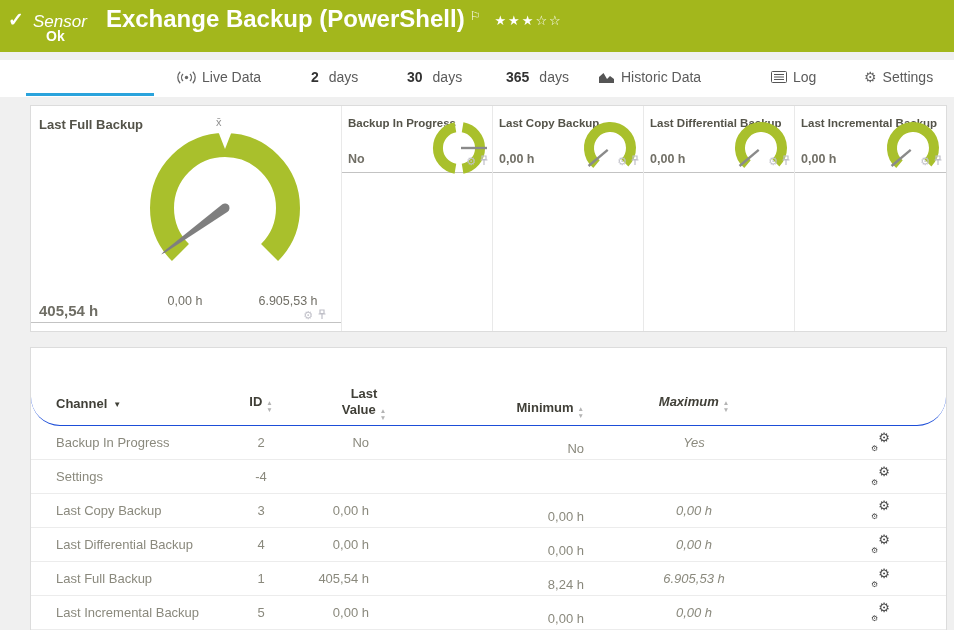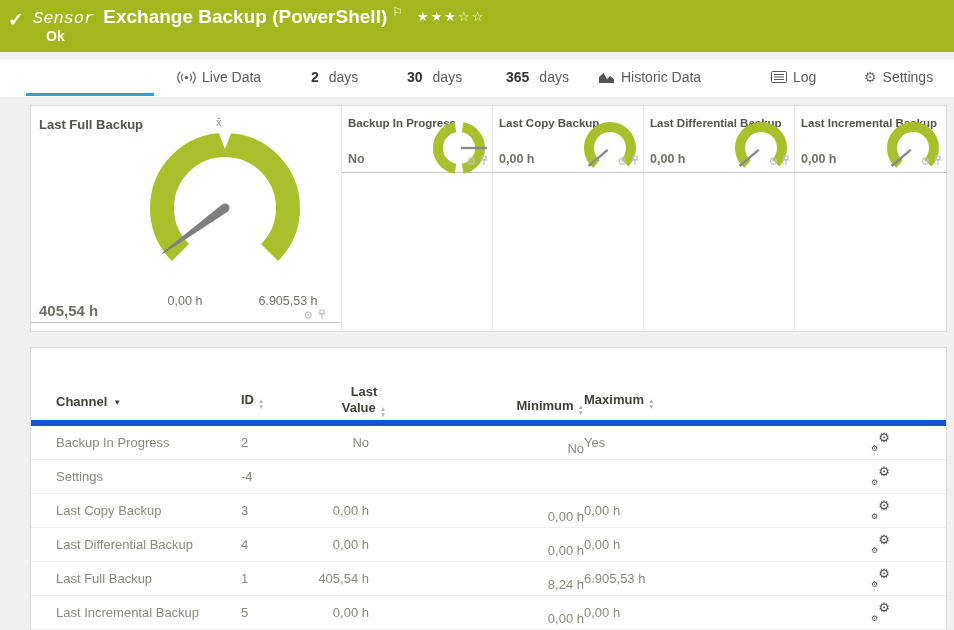--- a/index.html
+++ b/index.html
@@ -6,22 +6,22 @@
   html,body { margin:0; padding:0; }
   body {
     width:954px; height:630px; overflow:hidden; position:relative;
     background:#f0f0f0; font-family:"Liberation Sans", sans-serif;
   }
 
   
   .topbar { position:absolute; top:0; left:0; width:954px; height:52px; background:#a3b71c; color:#fff; }
   .topbar .check { position:absolute; left:8px; top:8px; font-size:19px; font-weight:bold; }
   .topbar .line1 { position:absolute; left:33px; top:5px; white-space:nowrap; }
-  .sensor-kind { font-style:italic; font-size:17px;font-family:Liberation Mono, monospace; }
-  .sensor-title { font-weight:bold; font-size:19px; margin-left:9px; }
+  .sensor-kind { font-style:italic; font-size:17px; }
+  .sensor-title { font-weight:bold; font-size:24px; margin-left:19px; }
   .flag { font-size:12px; vertical-align:7px; margin-left:5px; }
   .stars { margin-left:14px; font-size:13px; letter-spacing:2px; vertical-align:2px; }
   .status-ok { position:absolute; left:46px; top:28px; font-weight:bold; font-size:14px; }
 
   
   .tabstrip { position:absolute; top:60px; left:0; width:954px; height:37px; background:#fff; }
   .tab { position:absolute; top:0; height:34px; display:flex; align-items:center; gap:6px;
          font-size:14px; color:#5b5b5b; cursor:pointer; white-space:nowrap; }
   .tab .num { font-weight:bold; color:#333; margin-right:4px; }
   .tab.active { color:#333; font-weight:bold; }
@@ -49,28 +49,28 @@
   .primary-title { position:absolute; left:8px; top:11px; font-size:13px; font-weight:bold; color:#545349; }
   .gauge-big { position:absolute; left:114px; top:22px; width:160px; height:160px; }
   .avg-marker { position:absolute; left:185px; top:10px; font-size:11px; color:#8f8f8f; }
   .primary-min { position:absolute; left:118px; top:188px; width:72px; text-align:center; font-size:12.5px; color:#716f66; }
   .primary-max { position:absolute; left:212px; top:188px; width:90px; text-align:center; font-size:12.5px; color:#716f66; }
   .primary-value { position:absolute; left:8px; top:196px; font-size:15px; font-weight:bold; color:#6f6e65; }
   .primary-icons { position:absolute; right:14px; top:200px; display:flex; gap:4px; align-items:center; }
 
   
   .trow { display:flex; align-items:center; padding-left:25px; }
-  .thead { height:78px; padding-top:34px; border-bottom:6px solid #1d4ed8;
-           font-weight:bold; color:#403f37; font-size:13px; }
+  .thead { height:78px; padding-top:34px; border-bottom:1px solid #1d4ed8;
+           font-weight:bold; color:#403f37; font-size:13px;border-radius:29px; }
   .trow.data { height:34px; border-bottom:1px solid #ececec; font-size:13px; color:#8a897d; }
   .c-channel { width:185px; text-align:left; }
-  .c-id   { width:40px;  text-align:left; }
+  .c-id   { width:40px;  text-align:center; }
   .c-last { width:88px;  text-align:right; }
   .c-min  { width:215px; text-align:right;margin-top:12px; }
-  .c-max  { width:220px; text-align:left; }
+  .c-max  { width:220px; text-align:center;font-style:italic; }
   .c-act  { margin-left:67px; display:flex; align-items:center; }
   .sort { display:inline-flex; flex-direction:column; font-size:6.5px; color:#b4b4b4;
           line-height:0.95; margin-left:4px; vertical-align:1px; }
   .caret-down { font-size:8px; color:#3f3f37; margin-left:6px; vertical-align:1px; }
   .two-line { display:inline-block; width:58px; text-align:center; line-height:1.25; margin-right:-24px; }
   .gears { position:relative; display:inline-block; width:19px; height:17px; cursor:pointer; }
   .gears .g1 { position:absolute; right:0; top:-3px; font-size:13px; color:#4c4c4c; line-height:1; }
   .gears .g2 { position:absolute; left:0; bottom:-2px; font-size:8px; color:#4c4c4c; line-height:1; }
 </style>
 </head>

